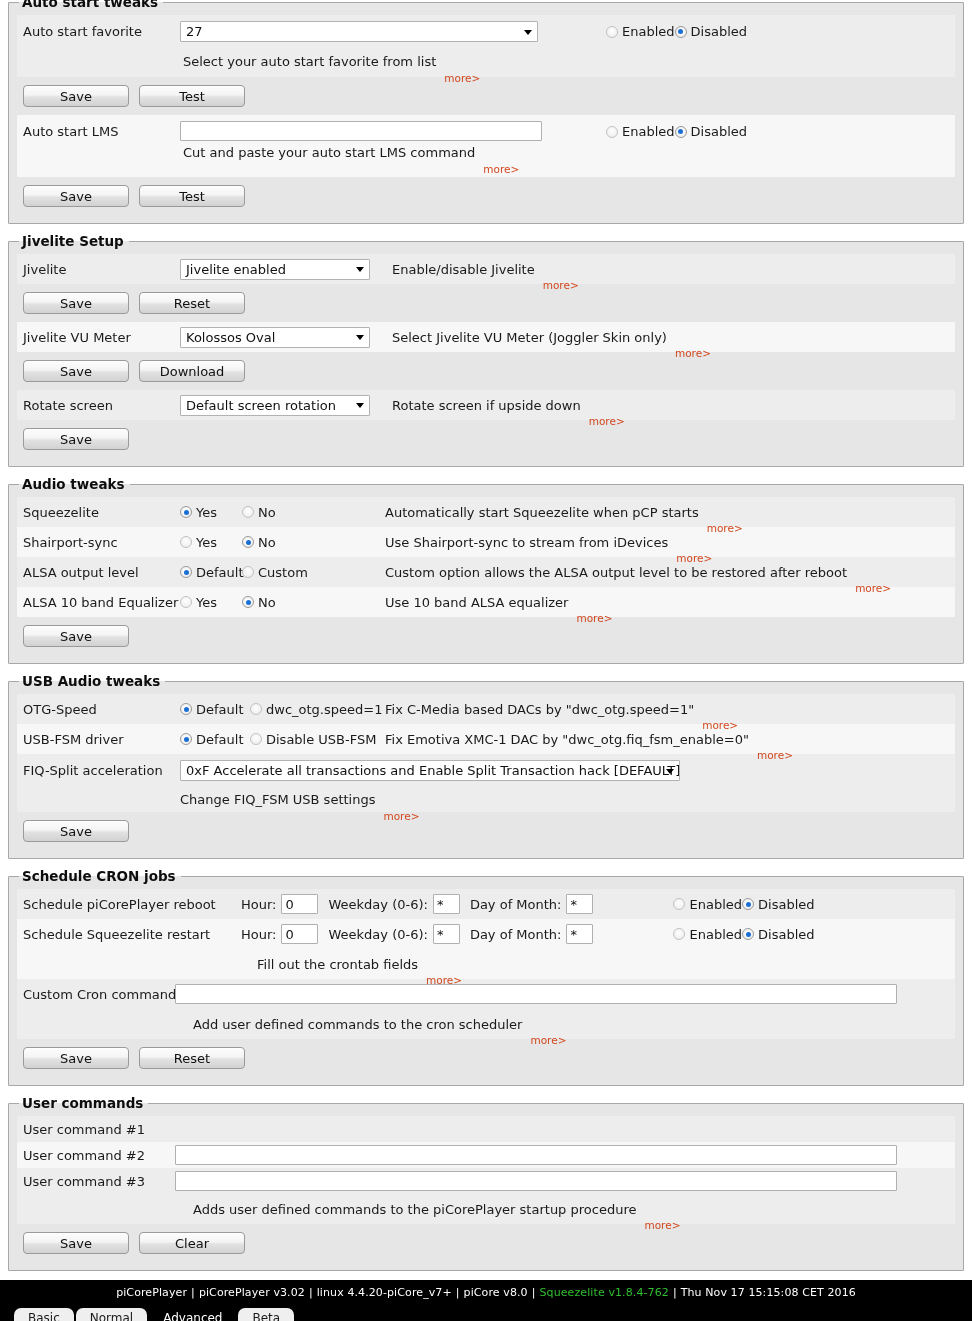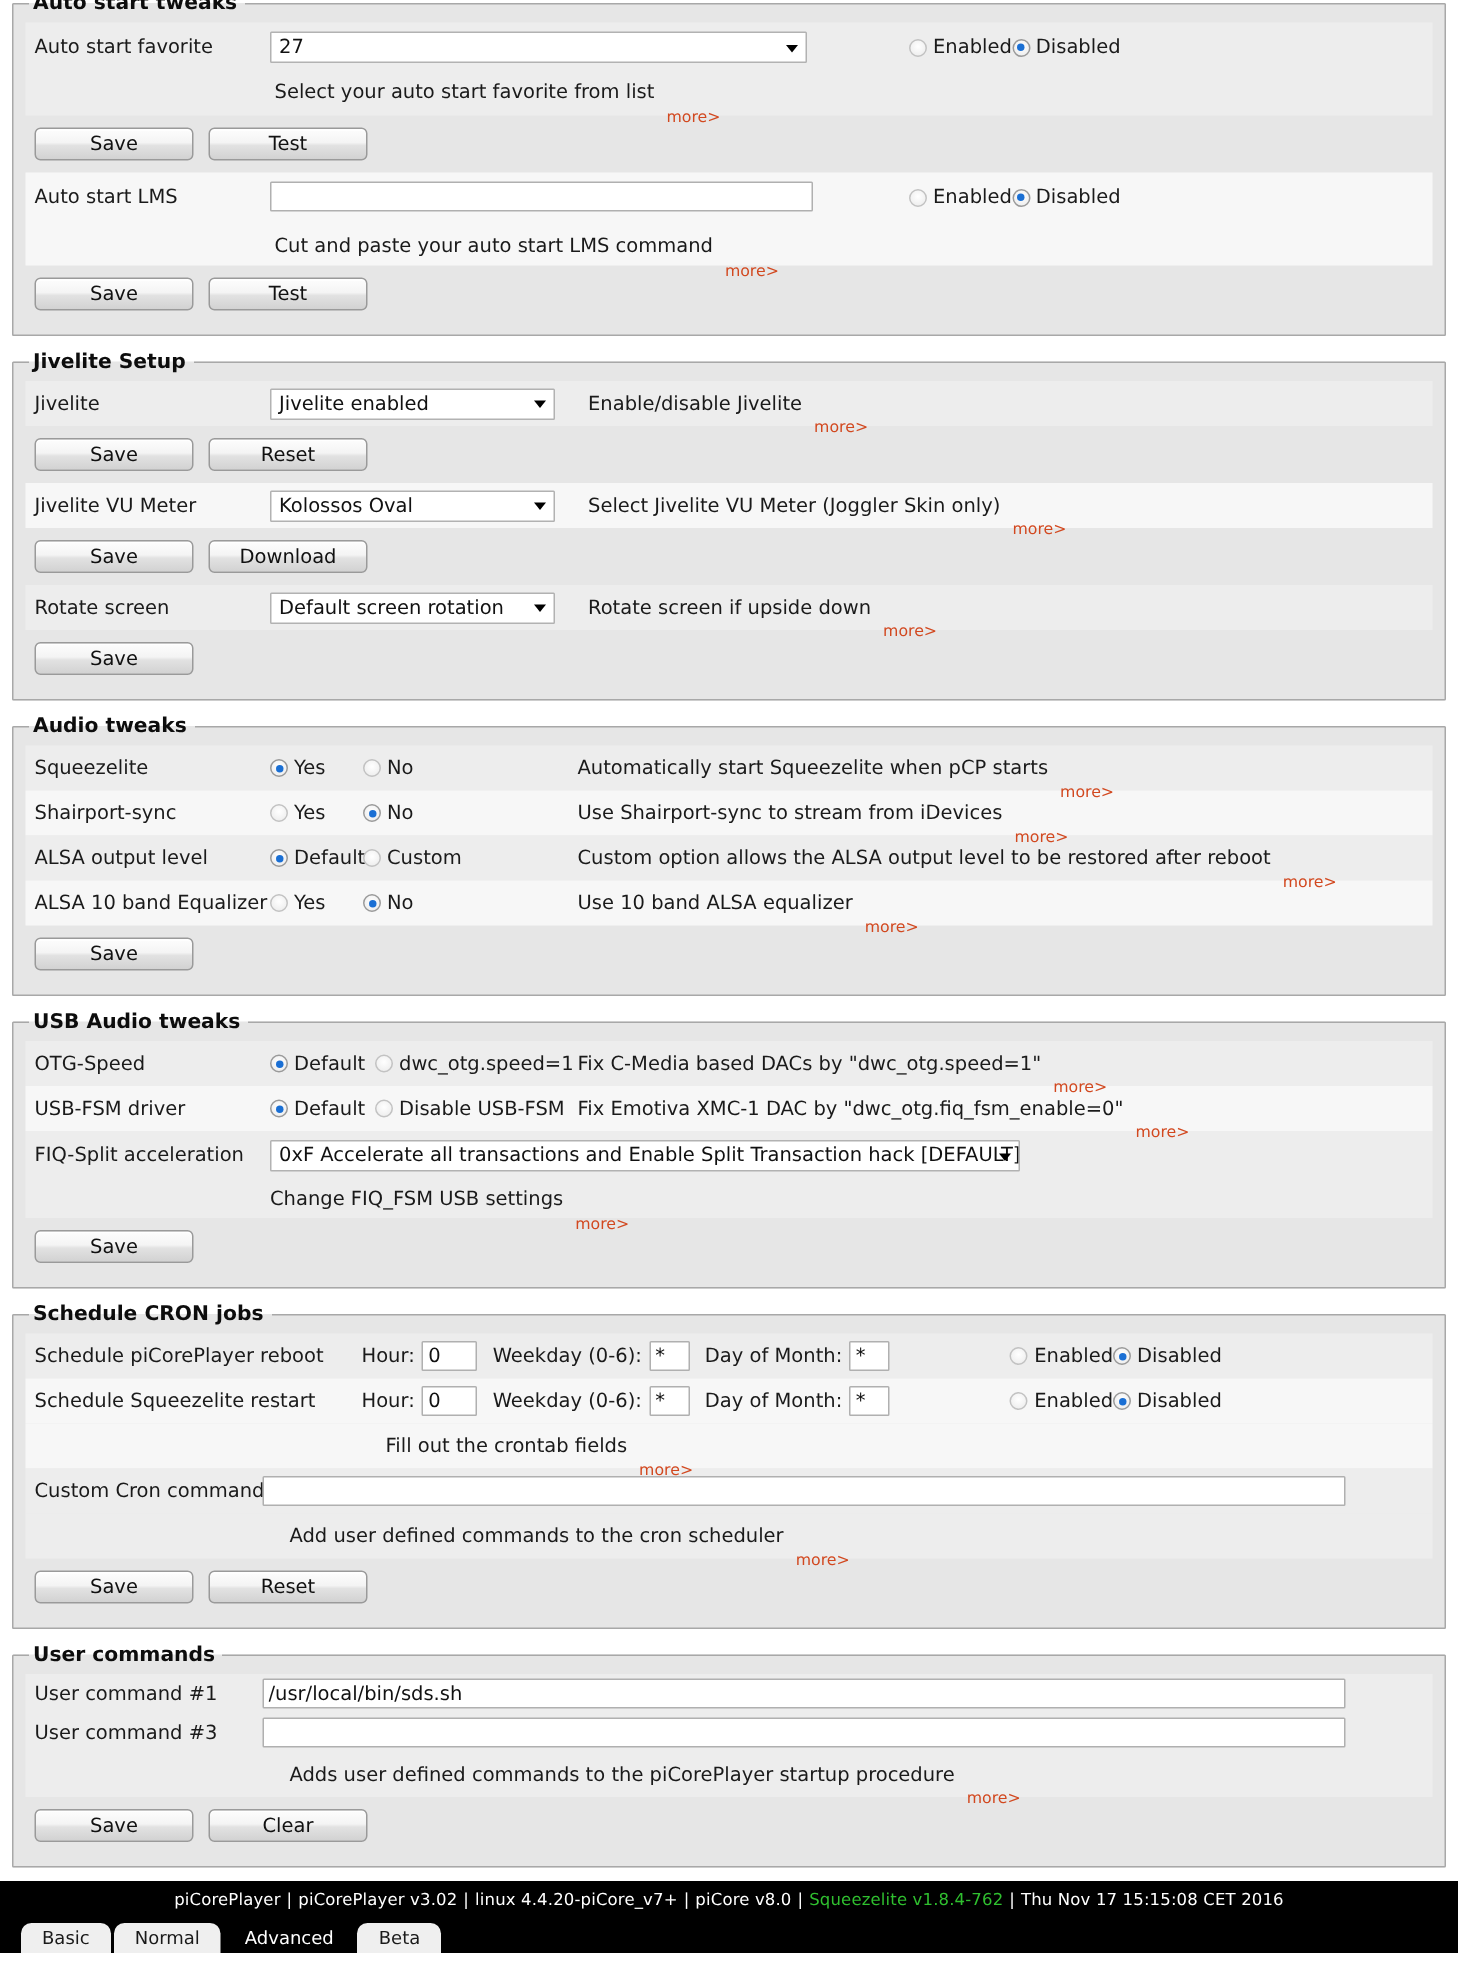--- a/index.html
+++ b/index.html
@@ -222,21 +222,21 @@
         </div>
       </div>
       <div class="btnrow">
         <button class="btn">Save</button>
         <button class="btn">Test</button>
       </div>
       <div class="row plain" style="min-height:62px;align-items:flex-start;padding-top:6px;">
         <div class="lbl w160" style="padding-top:3px;">Auto start LMS</div>
         <div style="display:flex;flex-direction:column;">
           <input class="txt" style="width: 362px;" value="">
-          <div style="display:flex;align-items:center;margin-top:16px;padding-left:3px;">
+          <div style="display:flex;align-items:center;margin-top:4px;padding-left:3px;">
             <span class="desc">Cut and paste your auto start LMS command</span>
             <a class="more" href="#">more&gt;</a>
           </div>
         </div>
         <div style="margin-left:64px;padding-top:3px;" class="nowrapflex">
           <span class="radiowrap">
             <span class="radio off"></span>
             <span>Enabled</span>
           </span>
           <span class="radiowrap">
@@ -475,21 +475,24 @@
         <button class="btn">Reset</button>
       </div>
     </div>
   </fieldset>
 
   <fieldset class="panel">
     <legend>User commands</legend>
     <div class="rows">
       <div class="row stripe" style="min-height:26px;">
         <div class="lbl" style="width:152px;flex:0 0 152px;">User command #1</div>
-        <input class="txt" style="width: 722px;" value="/usr/local/bin/sds.sh">
+      </div>
+      <div class="row plain" style="min-height:26px;">
+        <div class="lbl" style="width:152px;flex:0 0 152px;">User command #2</div>
+        <input class="txt" style="width: 722px;" value="">
       </div>
       <div class="row stripe" style="min-height:26px;">
         <div class="lbl" style="width:152px;flex:0 0 152px;">User command #3</div>
         <input class="txt" style="width: 722px;" value="">
       </div>
       <div class="row stripe" style="padding-left:176px;">
         <span class="desc">Adds user defined commands to the piCorePlayer startup procedure</span>
         <a class="more" href="#">more&gt;</a>
       </div>
       <div class="btnrow">

